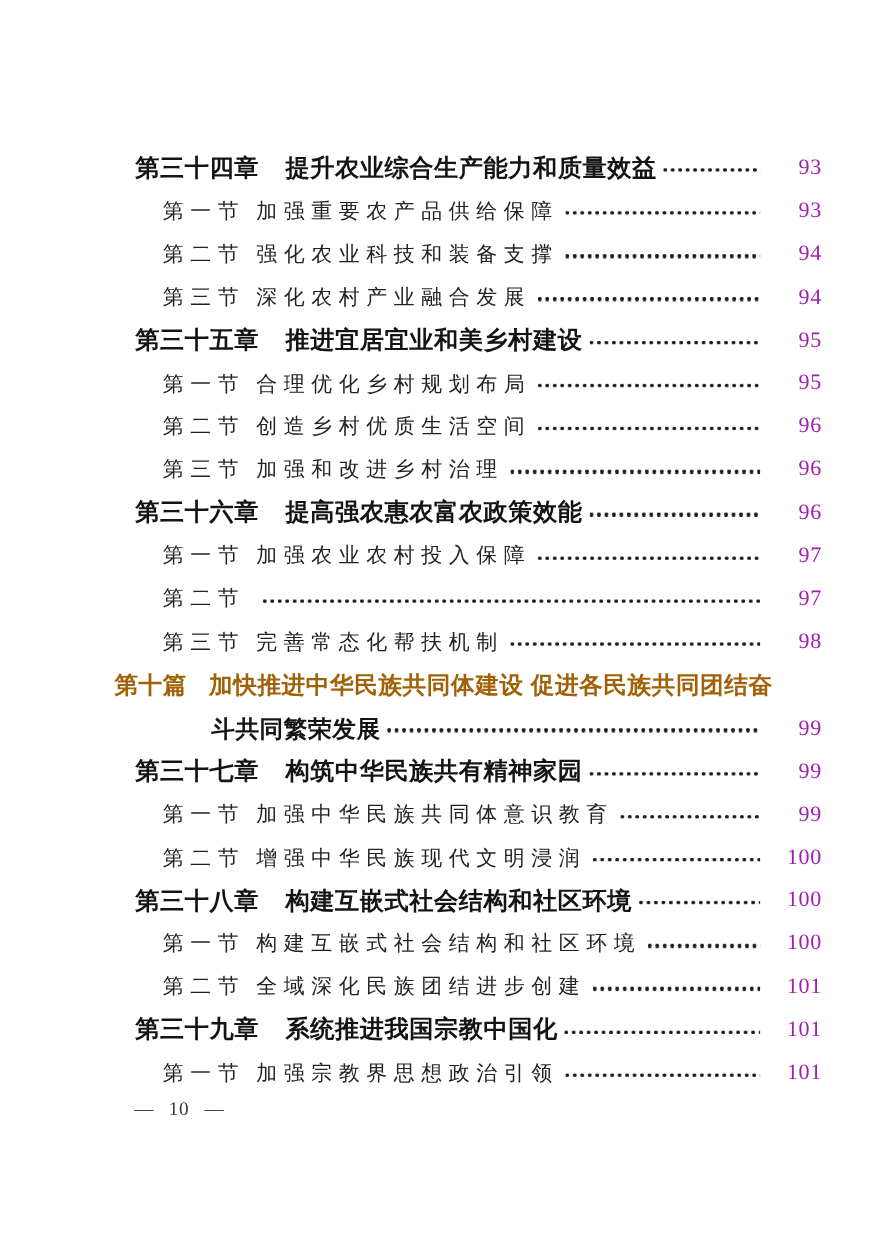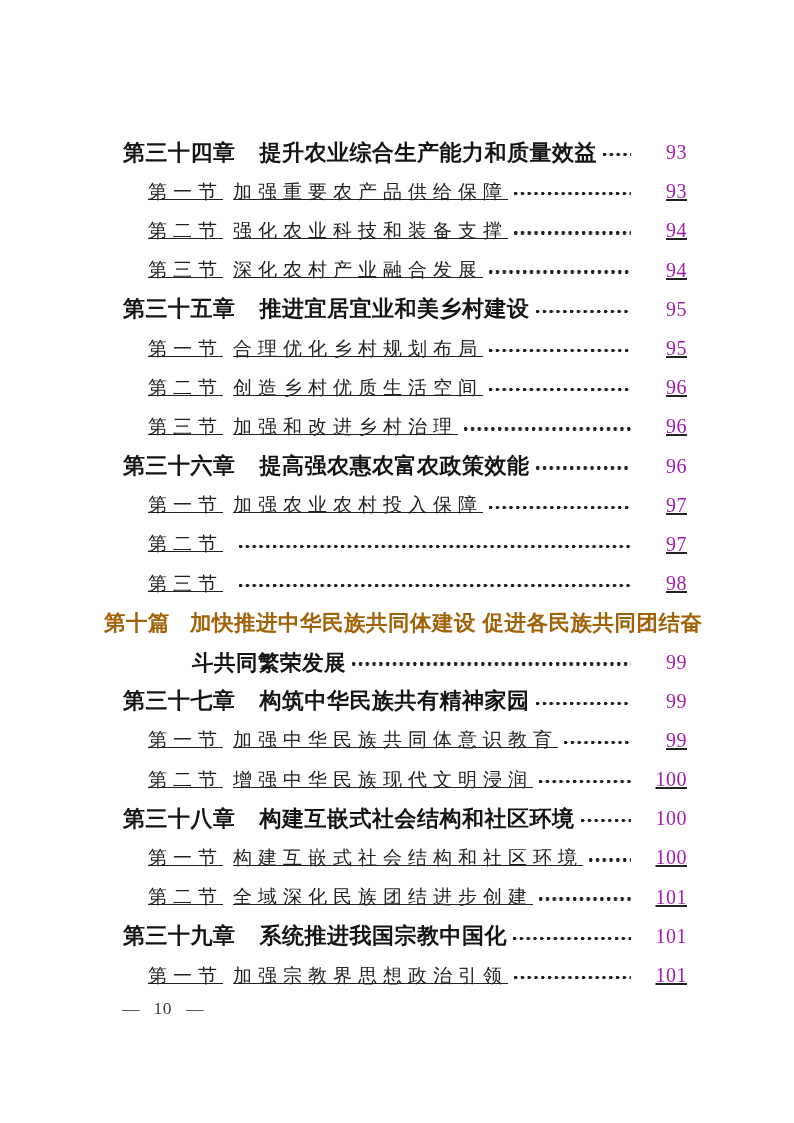--- a/index.html
+++ b/index.html
@@ -17,21 +17,21 @@
     color: #1f1f1f;
   }
   .toc {
     padding-top: 133px;
   }
   .row {
     display: flex;
     align-items: center;
     height: 39.2px;
     box-sizing: border-box;
-    padding-right: 107px; 
+    padding-right: 47px; 
   }
   .row .label,
   .row .title {
     white-space: nowrap;
   }
   
   .row.chapter {
     padding-left: 123px;
     font-family: "Liberation Sans", sans-serif;
     font-weight: 700;
@@ -41,21 +41,20 @@
   }
   .row.chapter .label { margin-right: 24px; }
   
   .row.section {
     padding-left: 148px;
     font-family: "Liberation Serif", serif;
     font-weight: 400;
     font-size: 19px;
     letter-spacing: 6px;
     color: #222222;
-    text-decoration: underline;
   }
   .row.section .label { margin-right: 10px; }
   
   .row.part {
     padding-left: 104px;
     font-family: "Liberation Sans", sans-serif;
     font-weight: 700;
     font-size: 21.5px;
     letter-spacing: 0.5px;
     color: #a16207;
@@ -182,20 +181,21 @@
     </div>
 
     <div class="row section">
       <span class="label">第二节</span>
       <span class="dots"></span>
       <span class="page-num">97</span>
     </div>
 
     <div class="row section">
       <span class="label">第三节</span>
+      <span class="title">完善常态化帮扶机制</span>
       <span class="dots"></span>
       <span class="page-num">98</span>
     </div>
 
     <div class="row part">
       <span class="label">第十篇</span>
       <span class="title">加快推进中华民族共同体建设 促进各民族共同团结奋</span>
     </div>
 
     <div class="row part-cont">

